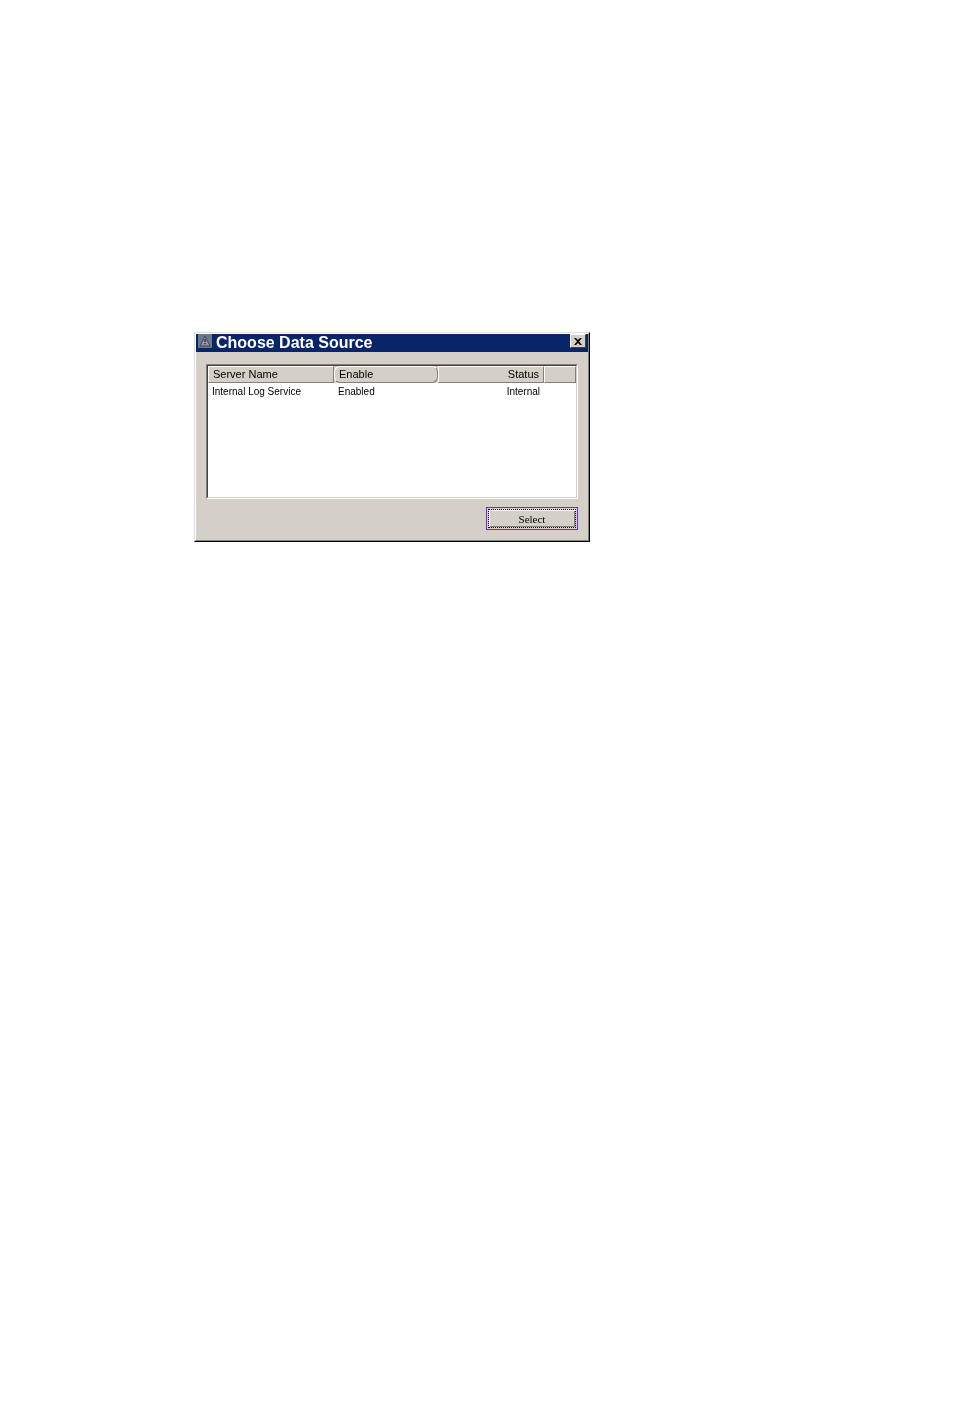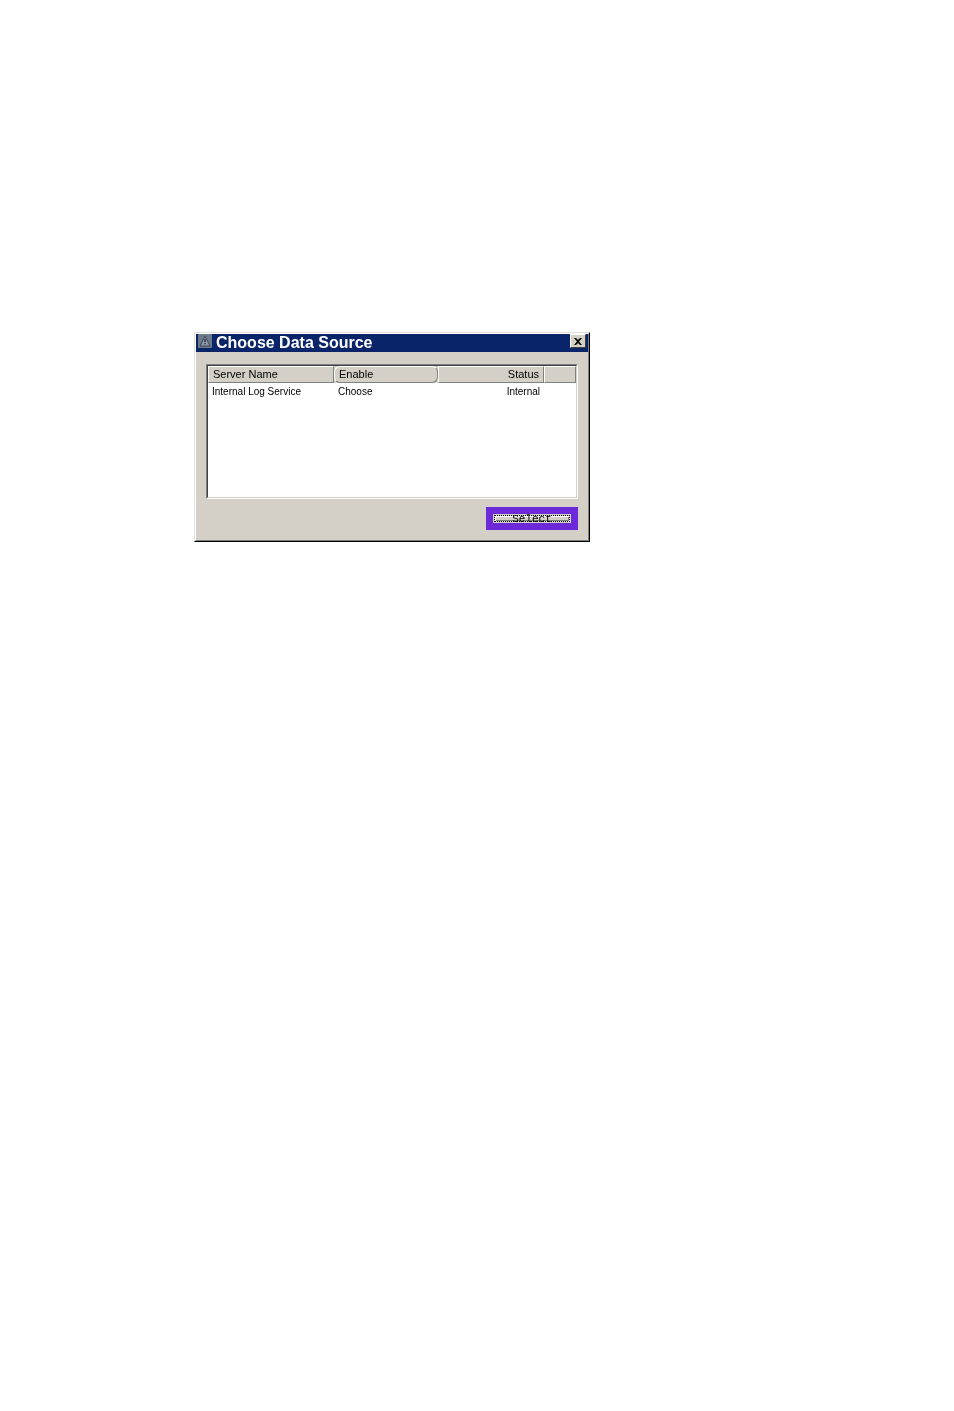--- a/index.html
+++ b/index.html
@@ -127,24 +127,24 @@
     .col-3 { flex: 1; }
     .button-row {
       display: flex;
       justify-content: flex-end;
       margin-top: 8px;
     }
     .win-button {
       width: 92px;
       height: 23px;
       background: #d4d0c8;
-      border: 7px solid #6d28d9;
+      border: 1px solid #6d28d9;
       position: relative;
       cursor: pointer;
-      font-family: Liberation Mono, monospace;
+      font-family: Liberation Serif, serif;
       font-size: 11px;
       padding: 0;
     }
     .win-button-inner {
       position: absolute;
       left: 1px; right: 1px; top: 1px; bottom: 1px;
       border: 1px dotted #000;
       display: flex;
       align-items: center;
       justify-content: center;
@@ -178,21 +178,21 @@
         <div class="lv-inner">
           <div class="lv-header">
             <div class="lv-header-cell col-0">Server Name</div>
             <div class="lv-header-cell col-1">Enable</div>
             <div class="lv-header-cell col-2">Status</div>
             <div class="lv-header-cell col-3"></div>
           </div>
           <div class="lv-rows">
             <div class="lv-row">
               <div class="lv-cell col-0">Internal Log Service</div>
-              <div class="lv-cell col-1">Choose</div>
+              <div class="lv-cell col-1">Enabled</div>
               <div class="lv-cell col-2">Internal</div>
               <div class="lv-cell col-3"></div>
             </div>
           </div>
         </div>
       </div>
 
       <div class="button-row">
         <button class="win-button">
           <span class="win-button-inner">Select</span>

